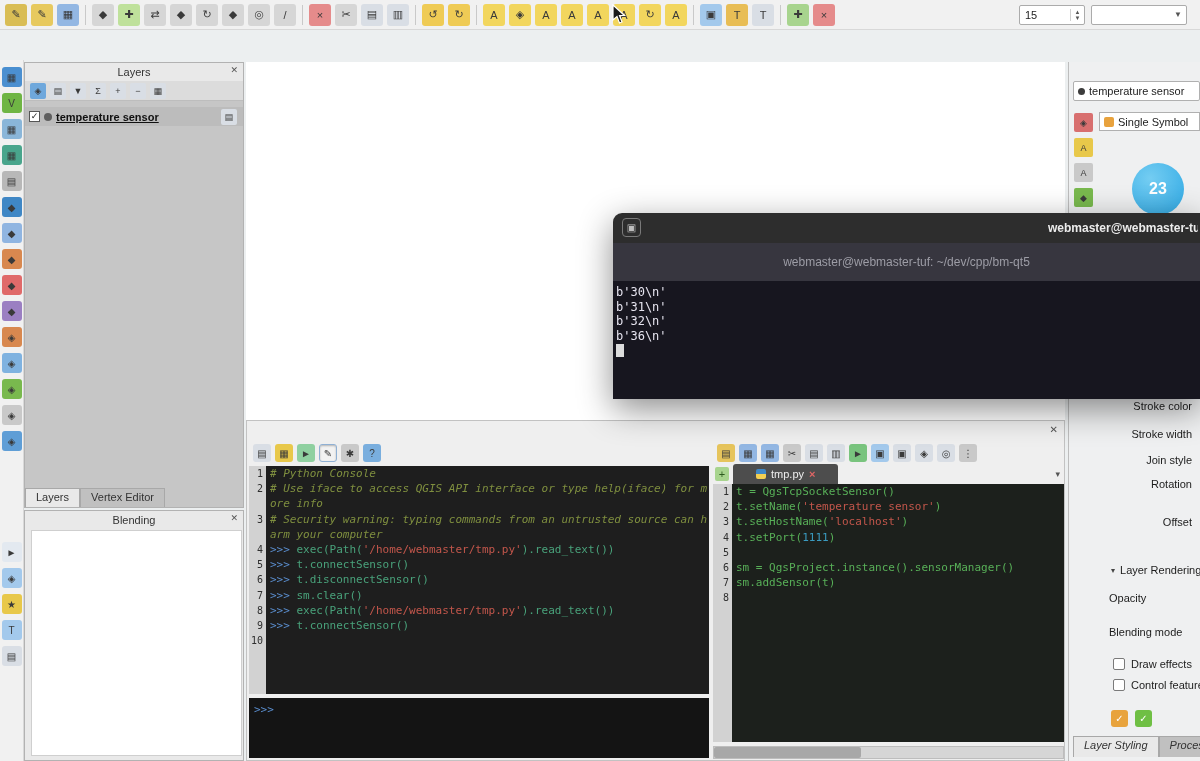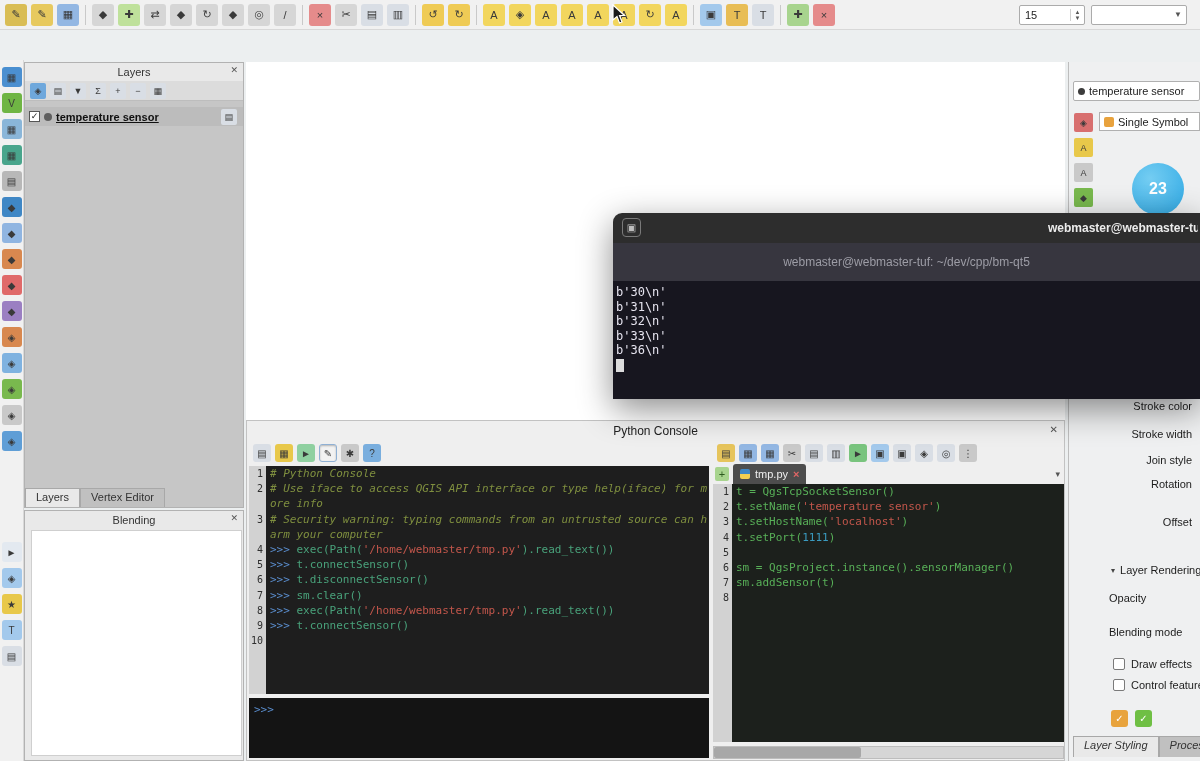--- a/index.html
+++ b/index.html
@@ -80,21 +80,21 @@
   .seg-pr { color:#5b8fd0; }
   .seg-df { color:#49a27b; }
   .seg-de { color:#58b058; }
   .seg-st { color:#c2564b; }
   .seg-nm { color:#3a9bc0; }
 
   #pyc-input { position:absolute; left:2px; top:277px; width:460px; bottom:2px; background:#141414; font-family:"DejaVu Sans Mono", monospace; font-size:11px; color:#5b8fd0; padding:5px 0 0 5px; }
 
   #pyc-tabbar { position:absolute; left:466px; top:43px; width:351px; height:20px; display:flex; align-items:center; }
   .tab-plus { width:14px; height:14px; border-radius:2px; background:#a8d48e; color:#2c5a1e; font-size:11px; display:flex; align-items:center; justify-content:center; margin:0 4px 0 2px; }
-  .editor-tab { height:20px; background:#4d4d4d; color:#eee; font-size:11px; display:flex; align-items:center; gap:5px; padding:0 7px; border-radius:3px 3px 0 0; }
+  .editor-tab { height:20px; background:#4d4d4d; color:#eee; font-size:11px; display:flex; align-items:center; gap:5px; padding:0 23px; border-radius:3px 3px 0 0; }
   .py-file-icon { width:10px; height:10px; border-radius:2px; background:linear-gradient(#3f87c5 50%, #f2cf52 50%); }
   .tab-close { color:#e06666; font-size:11px; font-weight:bold; }
   .tabbar-caret { margin-left:auto; font-size:9px; color:#555; padding-right:4px; }
 
   #pyc-editor-code { position:absolute; left:466px; top:63px; width:351px; height:258px; background:linear-gradient(to right, #d2d2d2 19px, #1c201c 19px); }
   #pyc-editor-code .ln { flex:0 0 19px; }
 
   #editor-scrollbar { position:absolute; left:466px; top:325px; width:351px; height:13px; background:#d6d6d6; border:1px solid #bdbdbd; }
   #editor-scroll-handle { width:42%; height:100%; background:#a8a8a8; border-radius:2px; }
 
@@ -293,28 +293,26 @@
 <div id="terminal-window">
   <div class="term-head">
     <span class="term-winicon">▣</span>
     <span class="term-title">webmaster@webmaster-tuf: ~/dev/cpp/bm-qt5</span>
   </div>
   <div class="term-sub">webmaster@webmaster-tuf: ~/dev/cpp/bm-qt5</div>
   <div class="term-body" id="terminal-body">
       <div class="term-line">b'30\n'</div>
       <div class="term-line">b'31\n'</div>
       <div class="term-line">b'32\n'</div>
-      <div class="term-line">b'33\n'</div>
       <div class="term-line">b'36\n'</div>
       <div class="term-cursor"></div>
     </div>
 </div>
 
 <div id="python-console">
-  <div id="pyc-title">Python Console</div>
   <div id="pyc-close">✕</div>
   <div class="pyc-toolbar" id="pyc-tools-left">
       <span class="pyc-icon" style="background: rgb(217, 222, 229);">▤</span>
       <span class="pyc-icon" style="background: rgb(232, 200, 74);">▦</span>
       <span class="pyc-icon" style="background: rgb(143, 208, 160);">►</span>
       <span class="pyc-icon pressed" style="background: rgb(242, 242, 242);">✎</span>
       <span class="pyc-icon" style="background: rgb(201, 201, 201);">✱</span>
       <span class="pyc-icon" style="background: rgb(121, 174, 222);">?</span>
     </div>
   <div class="pyc-toolbar" id="pyc-tools-right">

